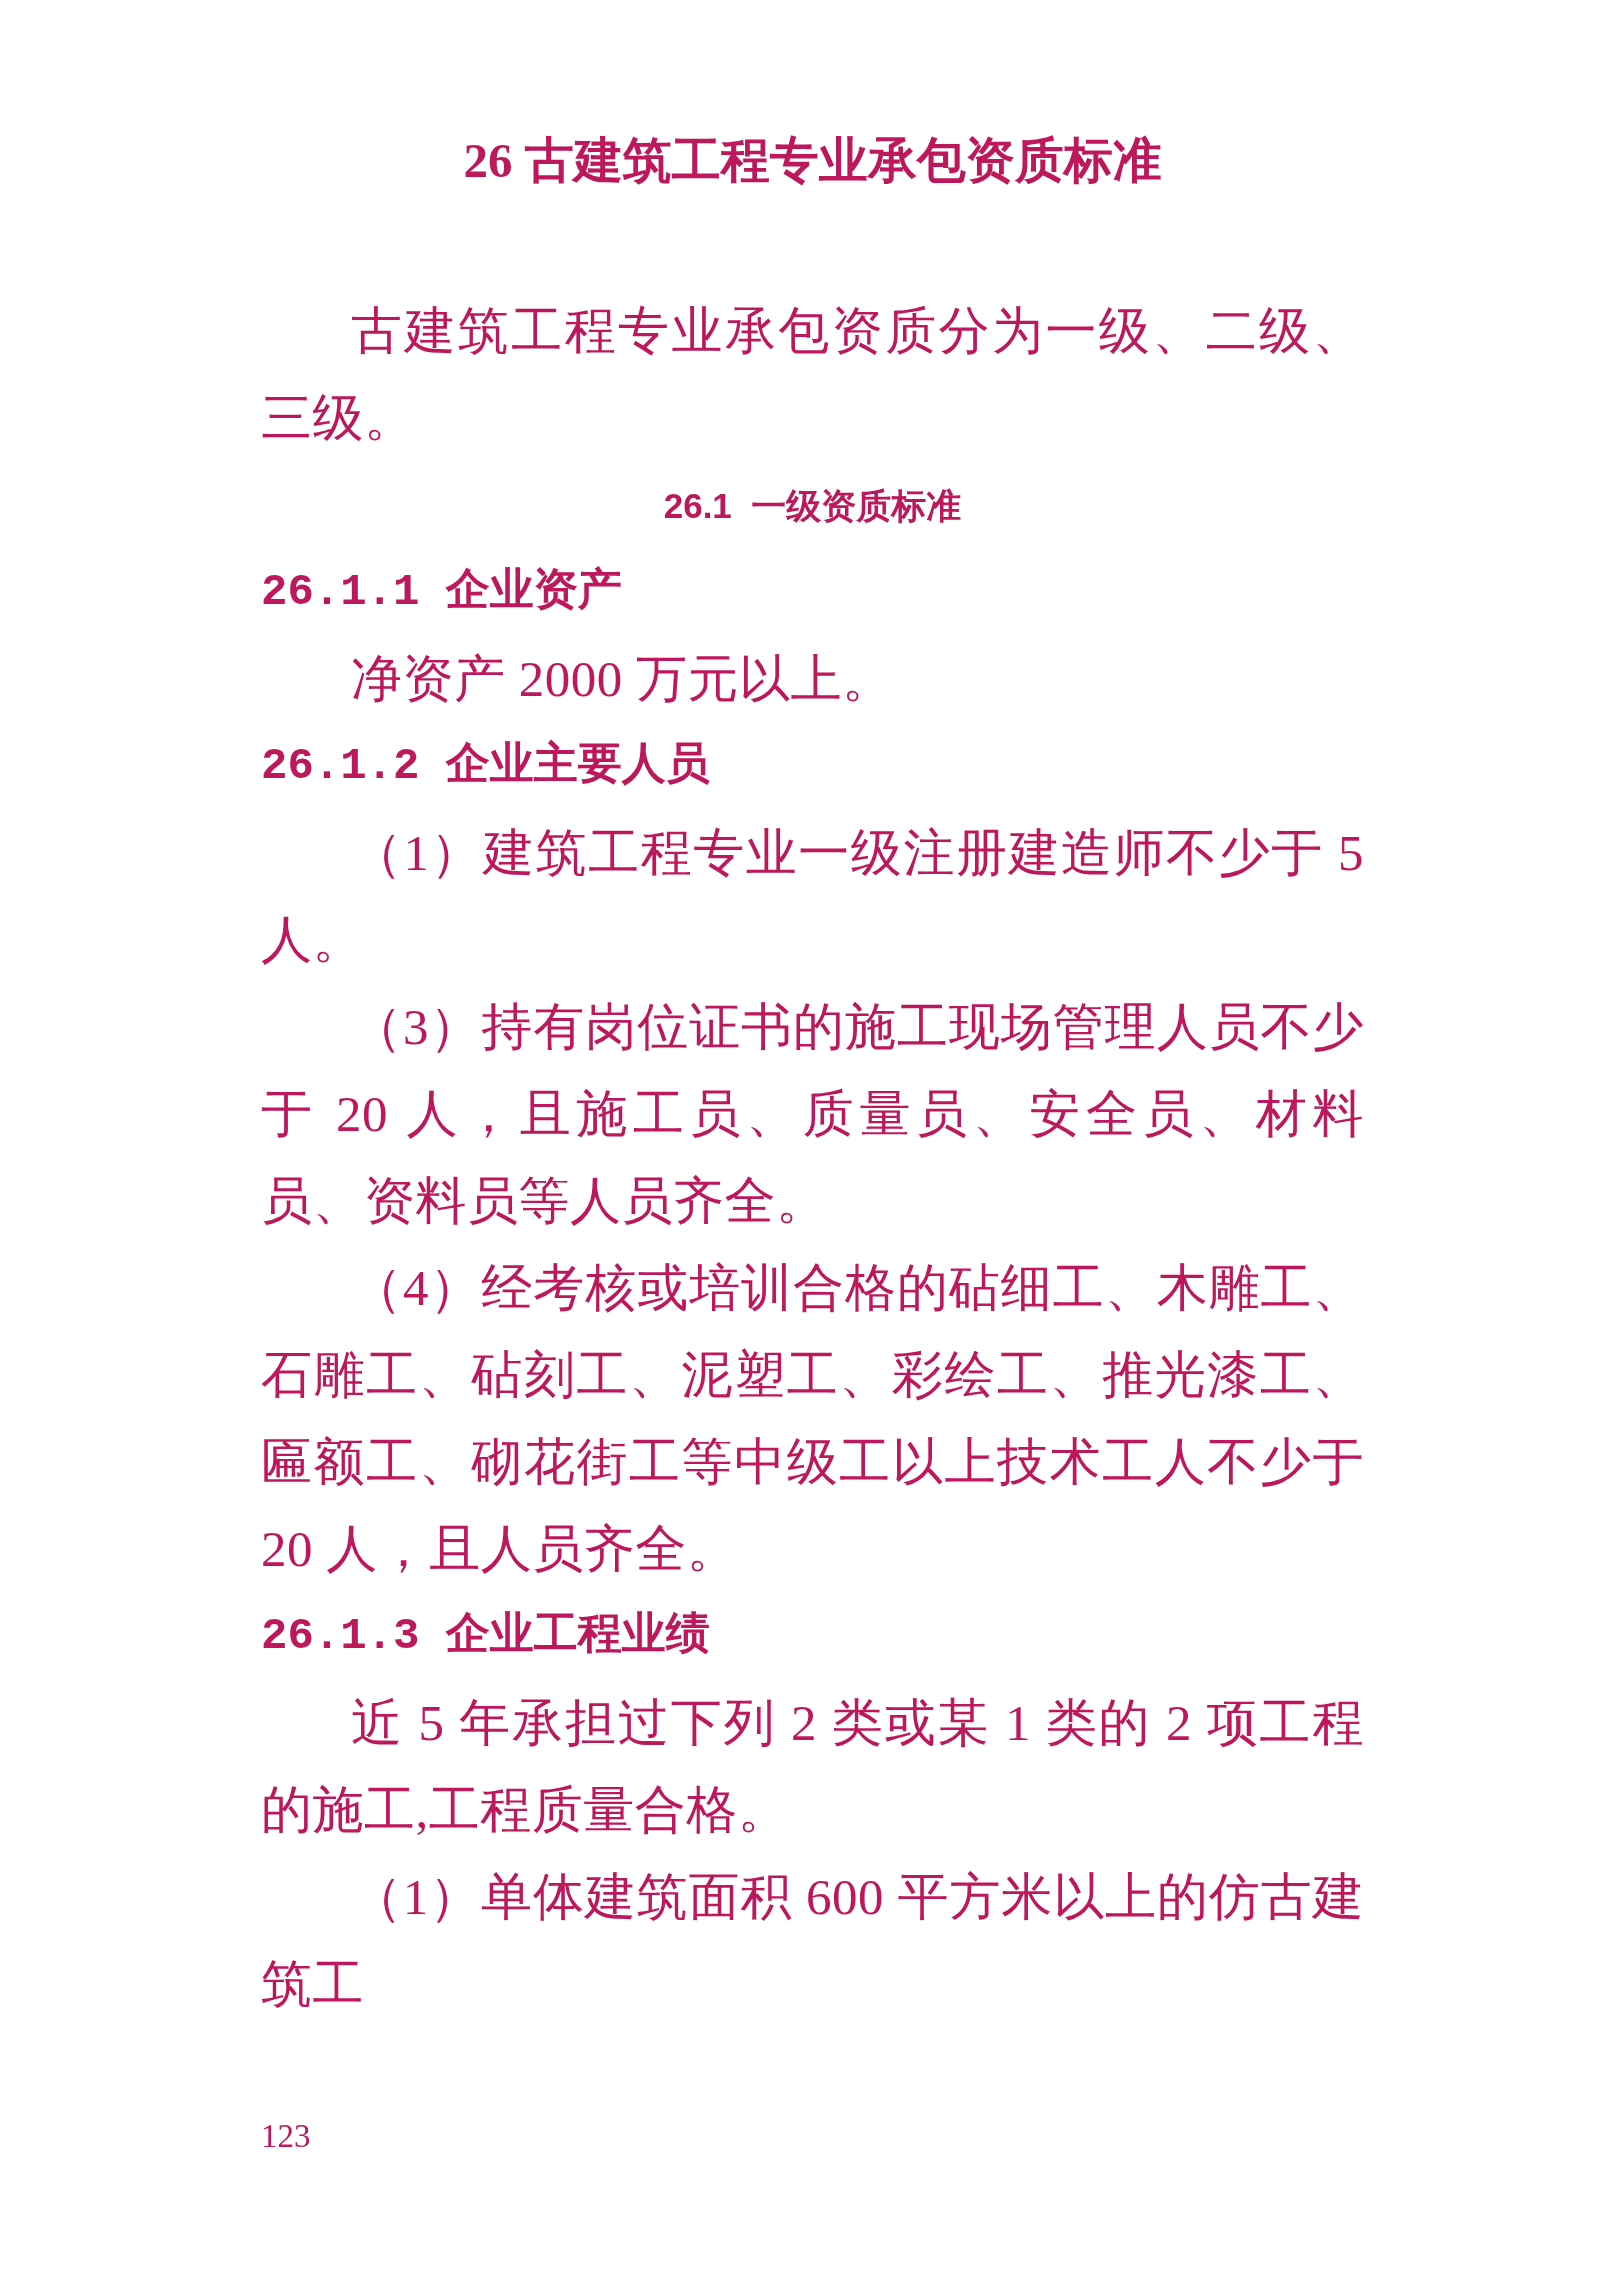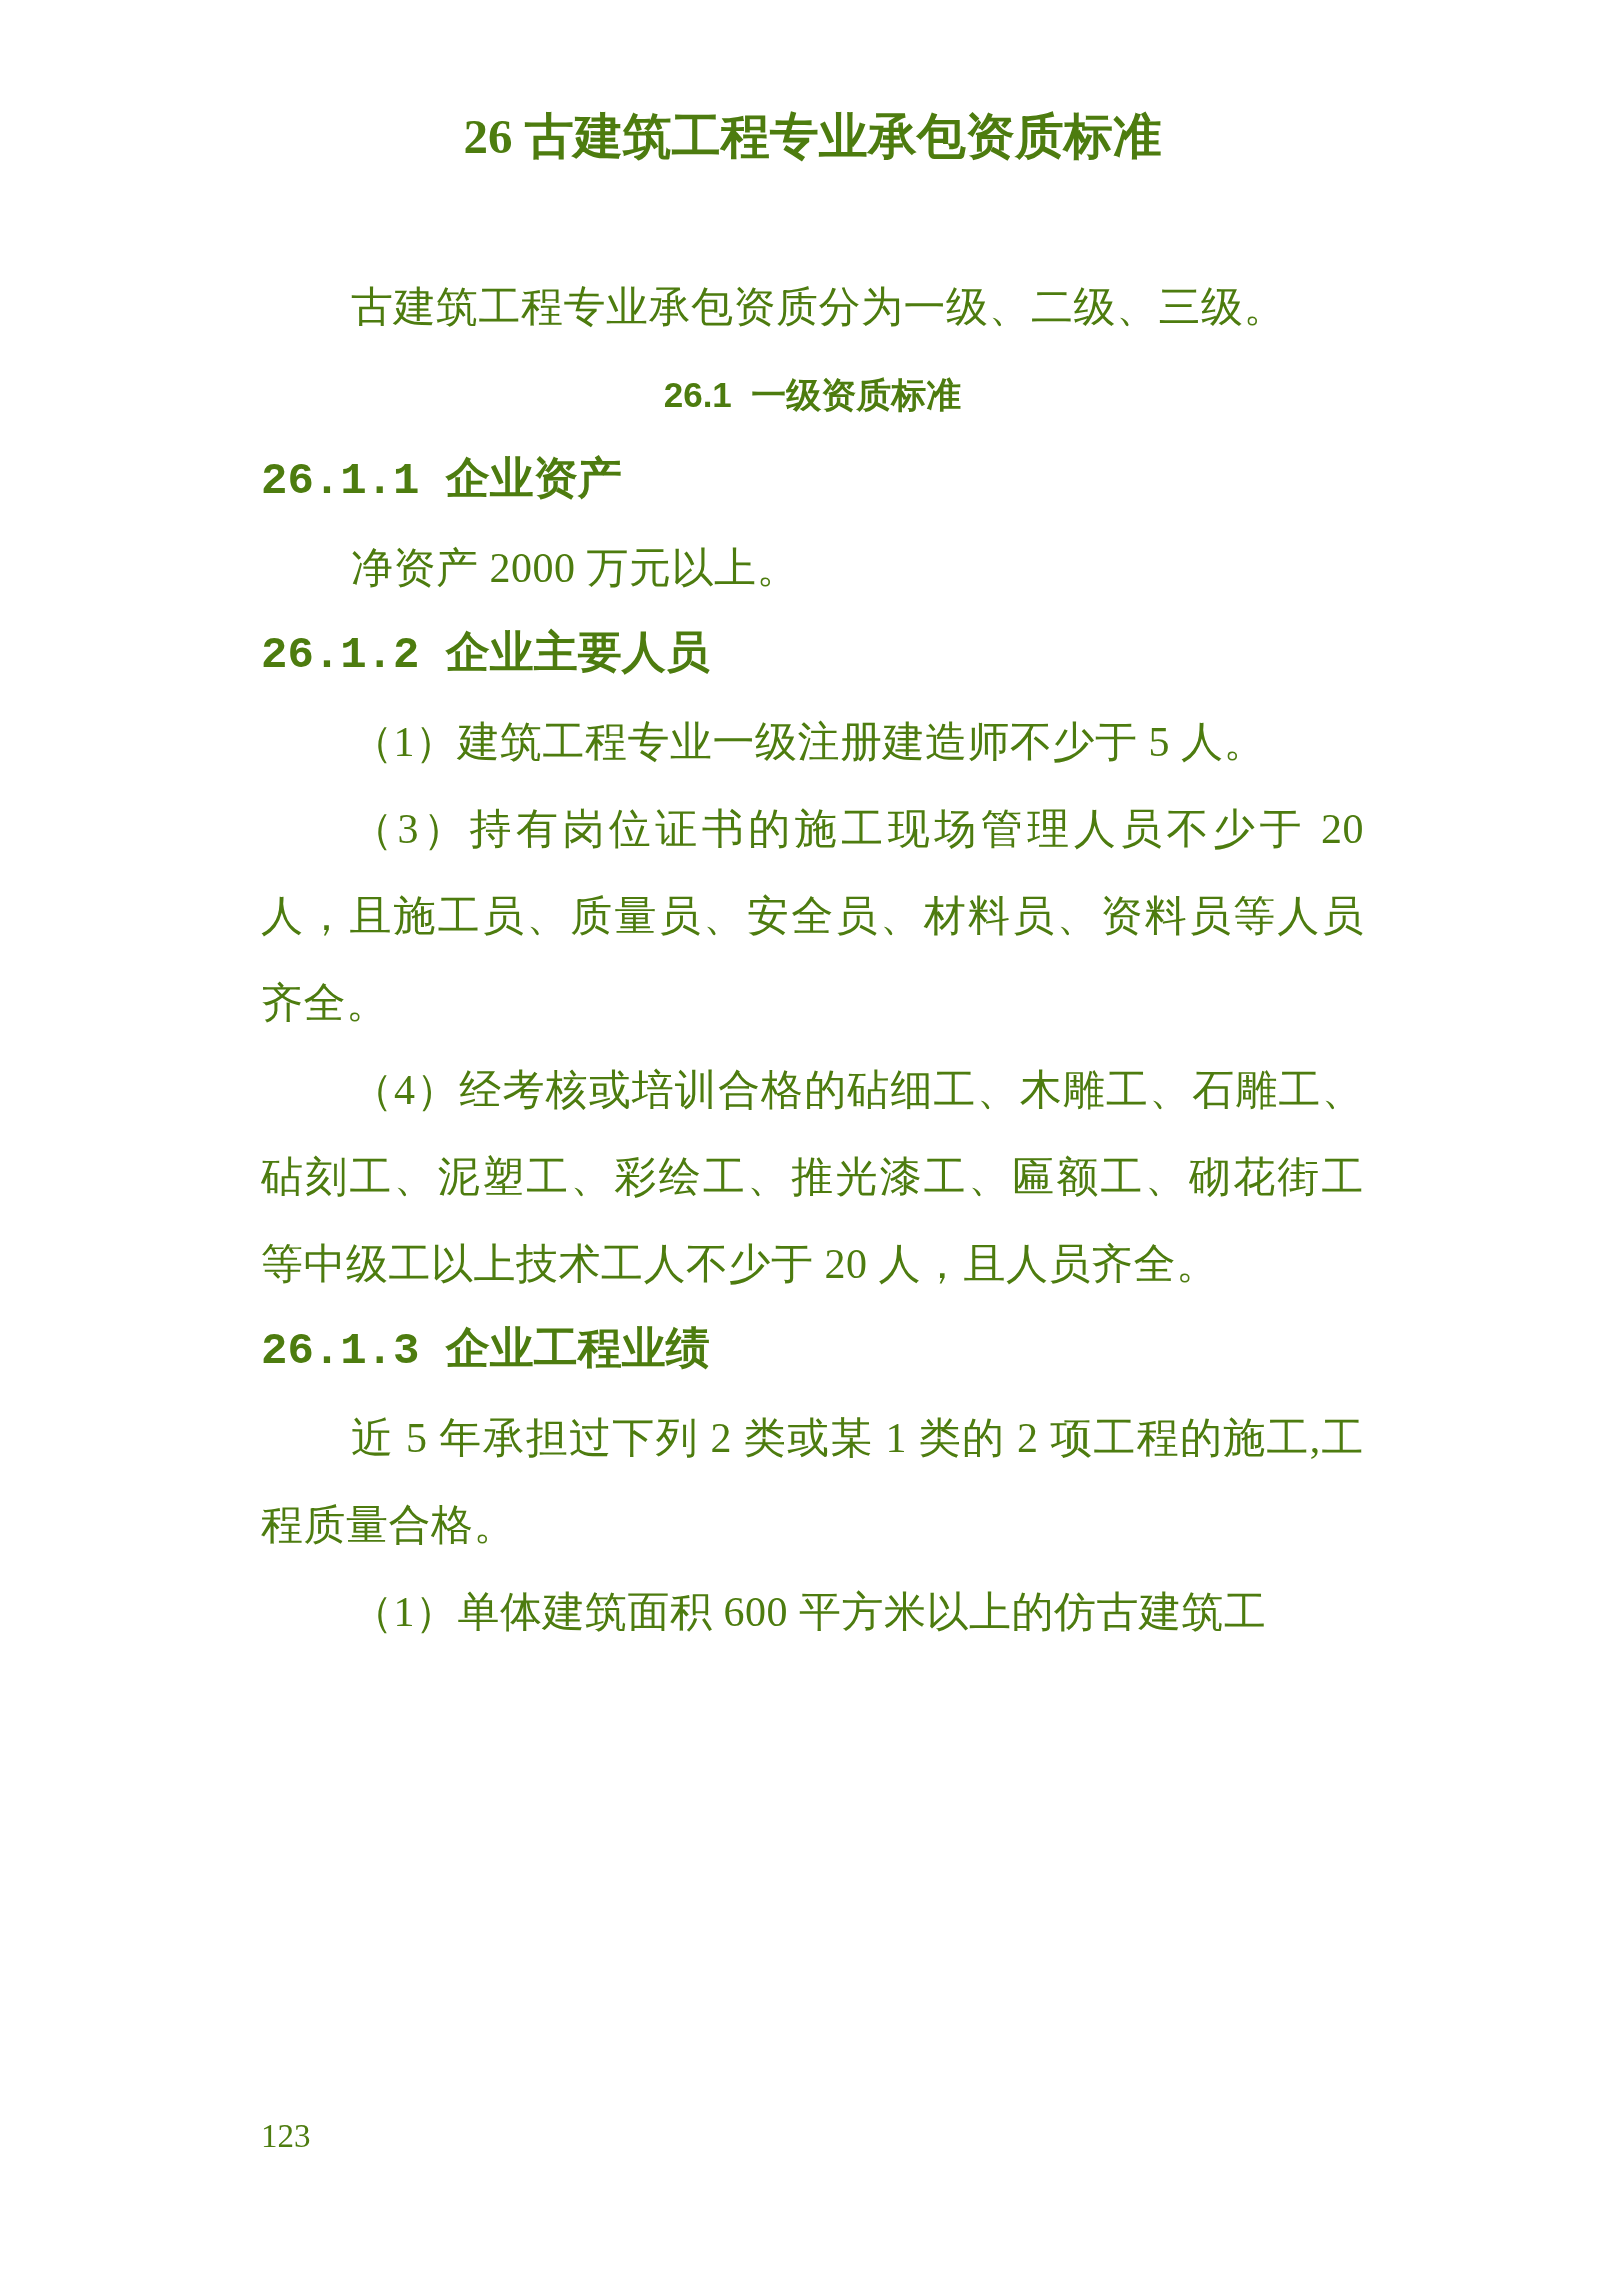--- a/index.html
+++ b/index.html
@@ -5,23 +5,23 @@
   html, body {
     margin: 0;
     padding: 0;
     background: #ffffff;
   }
   .page {
     position: relative;
     width: 1621px;
     height: 2293px;
     background: #ffffff;
-    color: #4d7c0f;
+    color: #be185d;
     box-sizing: border-box;
-    padding: 92px 257px 0 261px;
+    padding: 116px 257px 0 261px;
     font-family: "Liberation Serif", "DejaVu Serif", serif;
     overflow: hidden;
   }
   .doc-title {
     margin: 0 0 82px 0;
     font-size: 49px;
     font-weight: bold;
     text-align: center;
     line-height: 90px;
     white-space: pre-wrap;
@@ -40,21 +40,21 @@
     margin: 0;
     font-size: 44px;
     font-weight: bold;
     text-align: left;
     line-height: 87px;
     white-space: pre-wrap;
     font-family: Liberation Mono, monospace;
   }
   .body-para {
     margin: 0;
-    font-size: 42px;
+    font-size: 51px;
     line-height: 87px;
     text-align: justify;
     text-indent: 90px;
     letter-spacing: 0.5px;
     font-family: "Liberation Serif", "DejaVu Serif", serif;
   }
   .page-number {
     position: absolute;
     left: 261px;
     width: 1104px;

